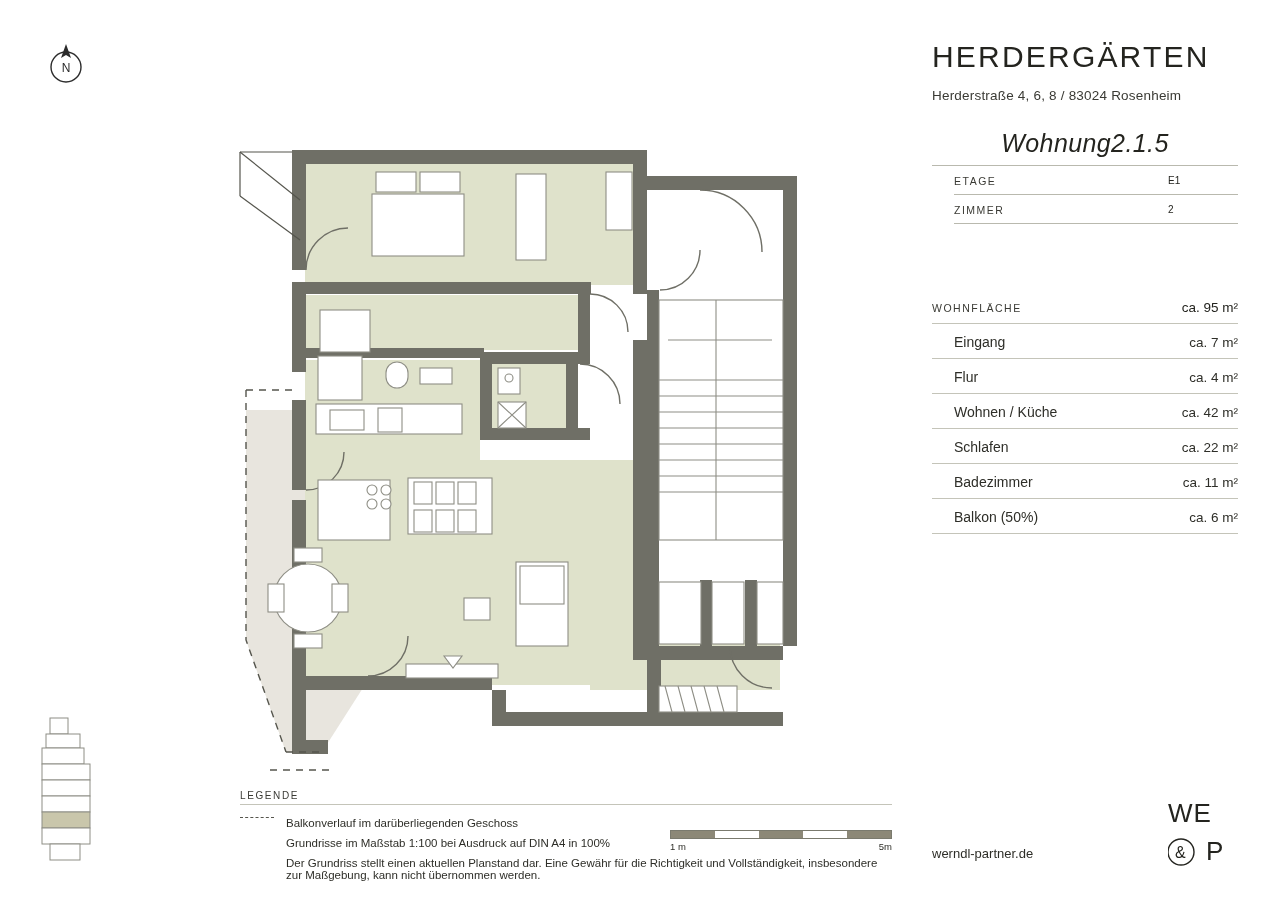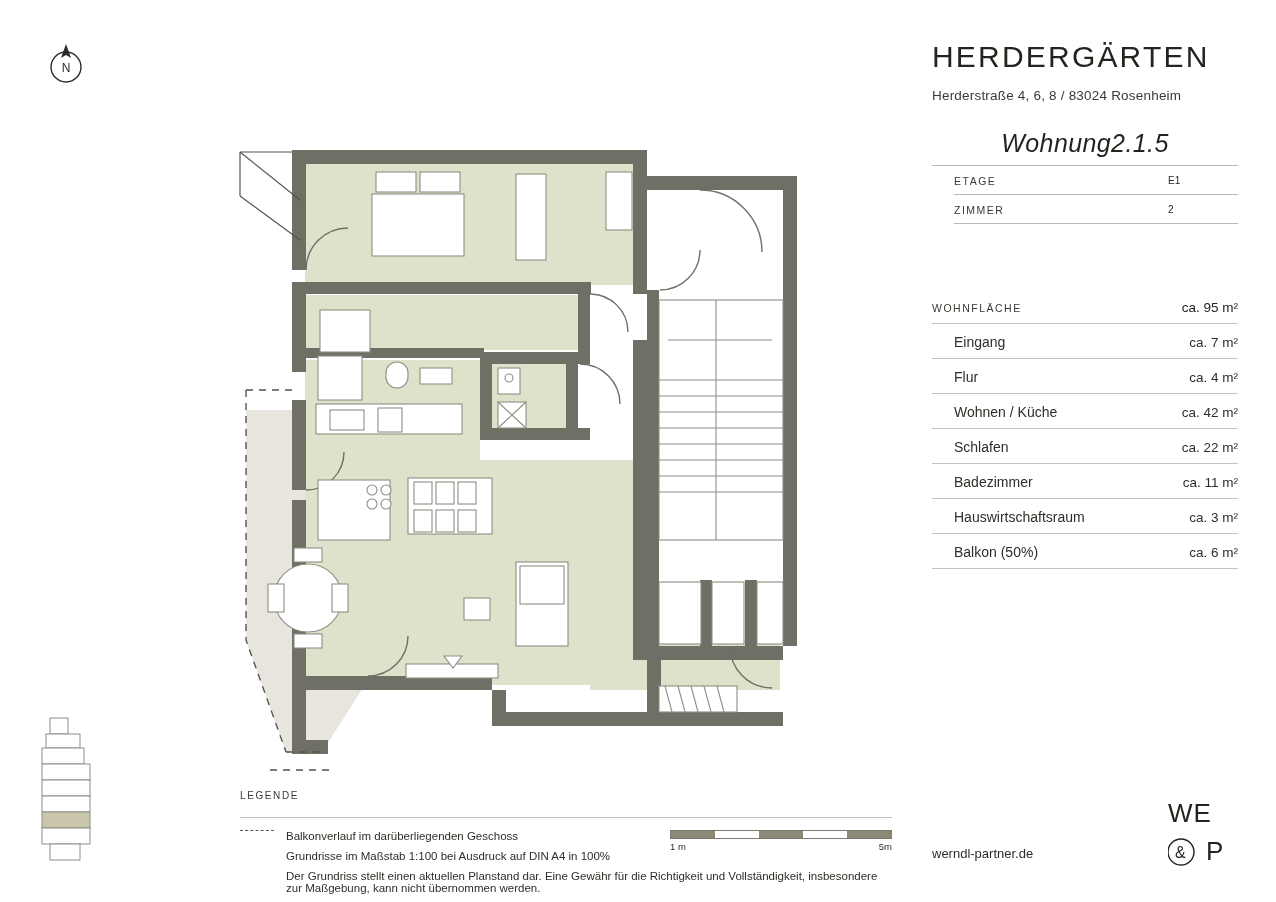--- a/index.html
+++ b/index.html
@@ -129,21 +129,21 @@
     position: absolute;
     left: 240px;
     top: 790px;
     width: 652px;
   }
   .legend-title {
     font-size: 10px;
     letter-spacing: 1.6px;
     text-transform: uppercase;
     color: #3a3a34;
-    margin-bottom: 16px;
+    margin-bottom: 3px;
   }
   .legend-rule {
     border-top: 1px solid #c4c4b9;
     margin-bottom: 12px;
   }
   .legend-line {
     display: flex;
     align-items: flex-start;
     font-size: 11.5px;
     color: #2e2e28;
@@ -443,24 +443,20 @@
     </div>
     <div class="area-row">
       <span class="area-name">Schlafen</span>
       <span class="area-val">ca. 22 m²</span>
     </div>
     <div class="area-row">
       <span class="area-name">Badezimmer</span>
       <span class="area-val">ca. 11 m²</span>
     </div>
     <div class="area-row">
-      <span class="area-name">Hauswirtschaftsraum</span>
-      <span class="area-val">ca. 3 m²</span>
-    </div>
-    <div class="area-row">
       <span class="area-name">Balkon (50%)</span>
       <span class="area-val">ca. 6 m²</span>
     </div>
   </div>
 </div>
 
 <div class="legend">
   <div class="legend-title">LEGENDE</div>
   <div class="legend-rule"></div>
   <div class="legend-line">

